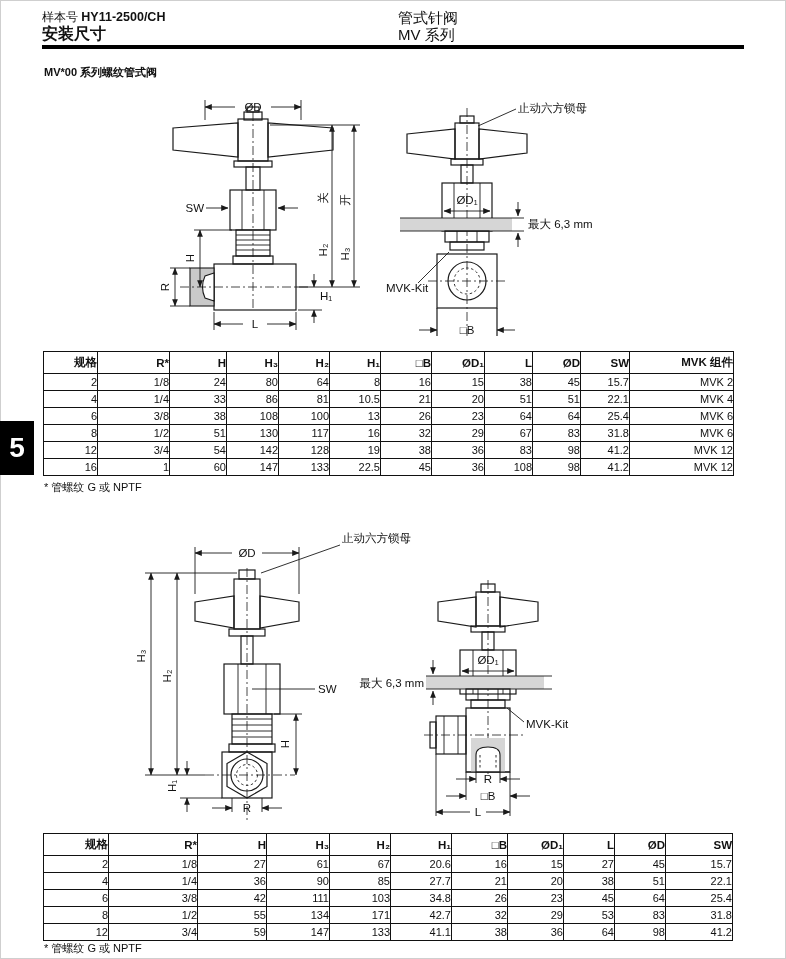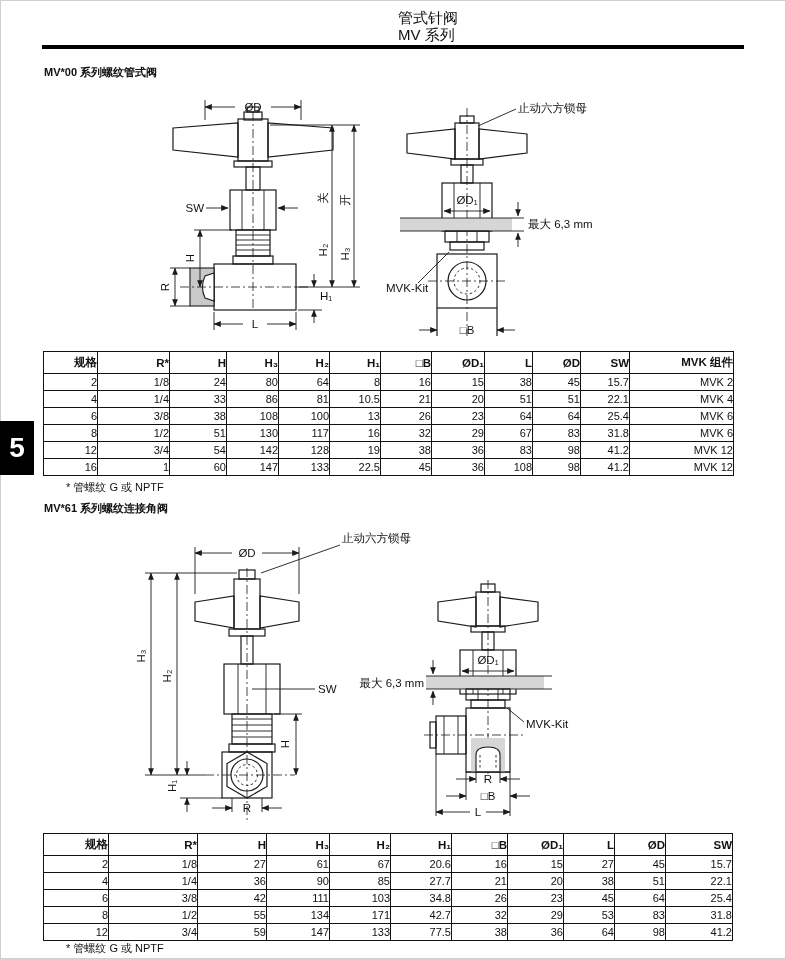--- a/index.html
+++ b/index.html
@@ -9,21 +9,21 @@
   
   .hdr-left{position:absolute;left:42px;top:9px;line-height:16px;}
   .catalog{font-size:12px;}
   .catalog .num{font-weight:bold;font-size:12.5px;}
   .subject{font-size:16px;font-weight:bold;margin-top:1px;}
   .hdr-right{position:absolute;left:398px;top:9px;font-weight:normal;font-size:15px;line-height:17px;}
   .rule{position:absolute;left:42px;top:45px;width:702px;height:3.5px;background:#000;}
   .sec-title{position:absolute;left:44px;font-size:11px;font-weight:bold;}
   #sec1-title{top:65px;}
   #sec2-title{top:501px;}
-  .footnote{position:absolute;left:66px;font-size:11px;}
+  .footnote{position:absolute;left:44px;font-size:11px;}
   #fn1{top:480px;}
   #fn2{top:941px;}
   .tab5{position:absolute;left:0;top:421px;width:34px;height:54px;background:#000;color:#fff;
         display:flex;align-items:center;justify-content:center;font-size:28px;font-weight:bold;}
   
   table.dim{position:absolute;left:43px;width:678px;border-collapse:collapse;table-layout:fixed;
             text-align:right;}
   table.dim th{border:1.4px solid #111;font-weight:bold;font-size:11.5px;height:21px;padding:0;}
   table.dim td{border:1.4px solid #111;font-size:11px;height:16px;padding:0;}
   #t1{top:351px;} #t2{top:833px;}
@@ -56,20 +56,27 @@
 <div class="page">
 
   <svg width="0" height="0" style="position:absolute">
     <defs>
       <marker id="ar" viewBox="0 0 10 10" refX="9.5" refY="5" markerWidth="8" markerHeight="8" orient="auto-start-reverse">
         <path d="M0 1 L10 5 L0 9 Z" fill="#1a1a1a"></path>
       </marker>
     </defs>
   </svg>
 
+  <div class="hdr-left">
+    <div class="catalog">
+      <span>样本号</span>
+      <span class="num">HY11-2500/CH</span>
+    </div>
+    <div class="subject">安装尺寸</div>
+  </div>
   <div class="hdr-right">
     <div>管式针阀</div>
     <div>MV 系列</div>
   </div>
   <div class="rule"></div>
 
   <div id="sec1-title" class="sec-title">MV*00 系列螺纹管式阀</div>
 
   <svg class="dia" style="left:146px;top:88px" width="220" height="248" viewBox="0 0 220 248">
     <path class="cl" d="M107 24 V220"></path>
@@ -252,21 +259,20 @@
           <td>98</td>
           <td>41.2</td>
           <td>MVK 12</td>
         </tr>
       </tbody>
     </table>
   <div id="fn1" class="footnote">* 管螺纹 G 或 NPTF</div>
 
   <div class="tab5">5</div>
 
-  <div id="sec2-title" class="sec-title">MV*61 系列螺纹连接角阀</div>
 
   <svg class="dia" style="left:110px;top:526px" width="345" height="296" viewBox="0 0 345 296">
     <path class="cl" d="M137 42 V294"></path>
     <path class="thin" d="M85 21 V68 M189 21 V68"></path>
     <path class="dim-s" d="M85 27 H122"></path>
       <path class="dim-e" d="M152 27 H189"></path>
     <text class="mid" x="137" y="31">ØD</text>
     <text x="232" y="16">止动六方锁母</text>
     <path class="thin" d="M230 19 L151 47"></path>
     <rect class="ln" x="129" y="44" width="16" height="9"></rect>
@@ -414,21 +420,21 @@
           <td>53</td>
           <td>83</td>
           <td>31.8</td>
         </tr>
         <tr>
           <td>12</td>
           <td>3/4</td>
           <td>59</td>
           <td>147</td>
           <td>133</td>
-          <td>77.5</td>
+          <td>41.1</td>
           <td>38</td>
           <td>36</td>
           <td>64</td>
           <td>98</td>
           <td>41.2</td>
         </tr>
       </tbody>
     </table>
   <div id="fn2" class="footnote">* 管螺纹 G 或 NPTF</div>
 

